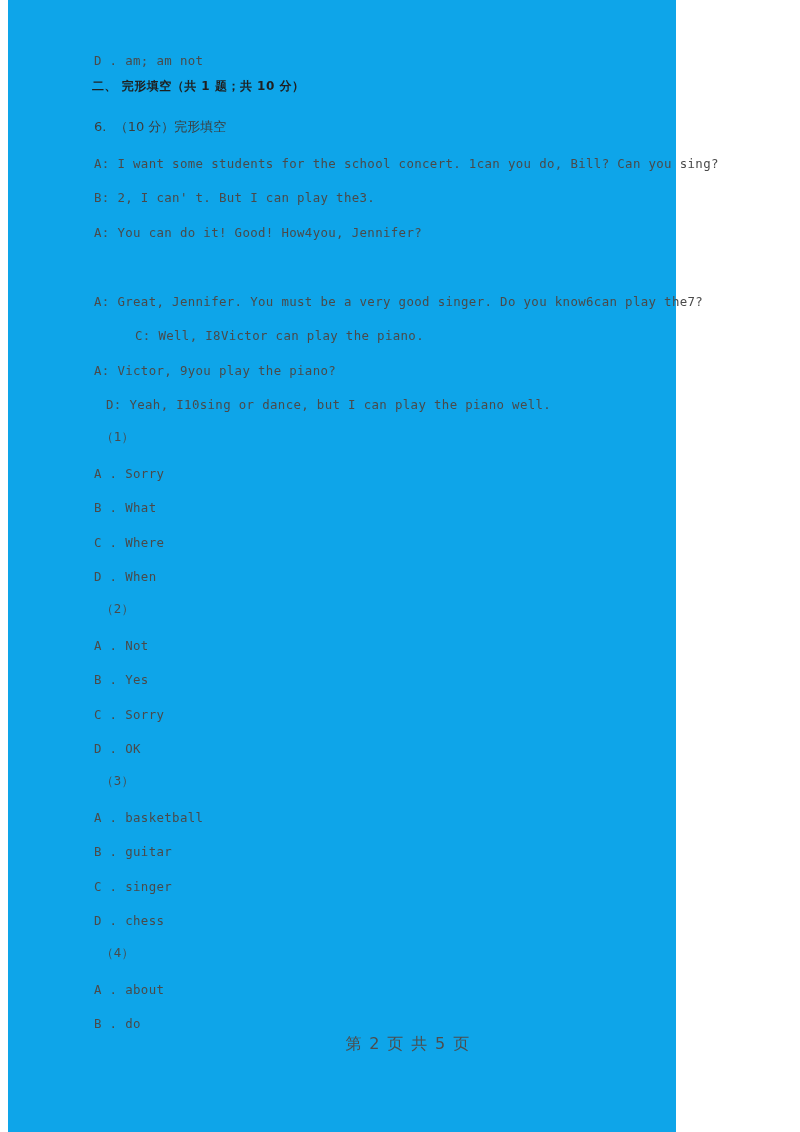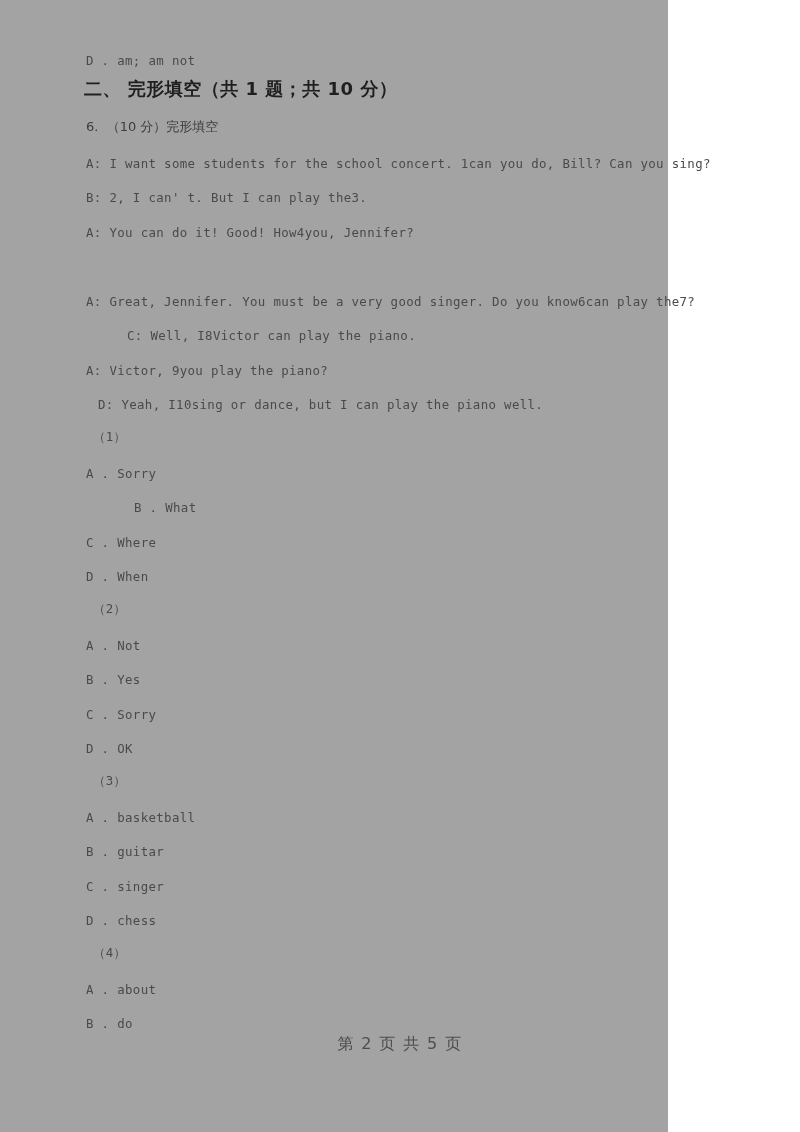--- a/index.html
+++ b/index.html
@@ -13,25 +13,25 @@
     height: 1132px;
     position: relative;
     overflow: hidden;
     font-family: "Liberation Serif", "DejaVu Serif", serif;
     color: #3a3a3a;
     -webkit-font-smoothing: antialiased;
   }
 
   .page {
     position: absolute;
-    left: 0;
+    left: 8px;
     top: 0;
     width: 668px;
     height: 1132px;
-    background: #a3a3a3;
+    background: #0ea5e9;
   }
 
   
   .ln {
     position: absolute;
     white-space: pre;
     line-height: 1;
   }
 
   
@@ -41,21 +41,21 @@
     letter-spacing: 0.35px;
     color: #4a4a4a;
   }
 
   
   .section-heading {
     position: absolute;
     left: 84px;
     top: 80px;
     font-family: "DejaVu Sans", "Liberation Sans", sans-serif;
-    font-size: 18px;
+    font-size: 12px;
     font-weight: bold;
     color: #1f1f1f;
     white-space: pre;
     letter-spacing: 0.5px;
     line-height: 1;
   }
 
   
   .q-head {
     position: absolute;
@@ -122,21 +122,21 @@
   <div class="ln mono passage-line" style="top:158px;">A: I want some students for the school concert. 1can you do, Bill? Can you sing?</div>
   <div class="ln mono passage-line" style="top:192px;">B: 2, I can' t. But I can play the3.</div>
   <div class="ln mono passage-line" style="top:227px;">A: You can do it! Good! How4you, Jennifer?</div>
   <div class="ln mono passage-line" style="top:296px;">A: Great, Jennifer. You must be a very good singer. Do you know6can play the7?</div>
   <div class="ln mono passage-line" style="top:330px;margin-left:41px;">C: Well, I8Victor can play the piano.</div>
   <div class="ln mono passage-line" style="top:365px;">A: Victor, 9you play the piano?</div>
   <div class="ln mono passage-line" style="top:399px;padding-left:12px;">D: Yeah, I10sing or dance, but I can play the piano well.</div>
 
   <div class="ln subq" style="top:431px;">（1）</div>
   <div class="ln mono choice" style="top:468px;">A . Sorry</div>
-  <div class="ln mono choice" style="top:502px;margin-left:48px;">B . What</div>
+  <div class="ln mono choice" style="top:502px;">B . What</div>
   <div class="ln mono choice" style="top:537px;">C . Where</div>
   <div class="ln mono choice" style="top:571px;">D . When</div>
 
   <div class="ln subq" style="top:603px;">（2）</div>
   <div class="ln mono choice" style="top:640px;">A . Not</div>
   <div class="ln mono choice" style="top:674px;">B . Yes</div>
   <div class="ln mono choice" style="top:709px;">C . Sorry</div>
   <div class="ln mono choice" style="top:743px;">D . OK</div>
 
   <div class="ln subq" style="top:775px;">（3）</div>

